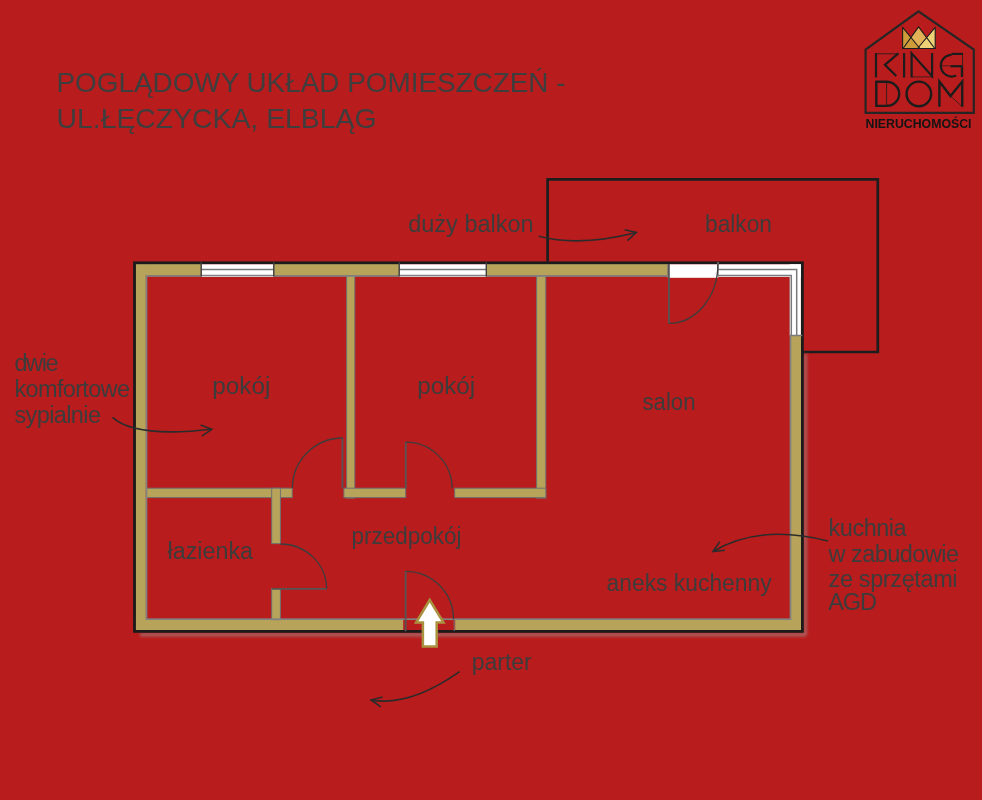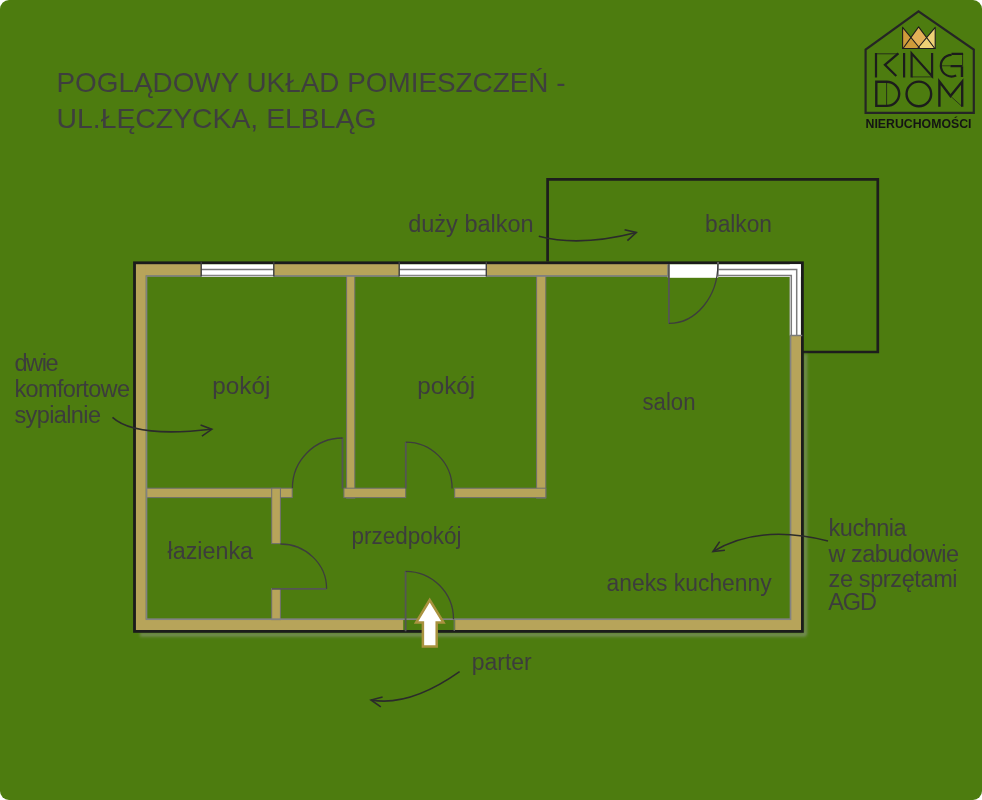--- a/index.html
+++ b/index.html
@@ -1,16 +1,16 @@
 <!DOCTYPE html>
 <html><head>
 <meta charset="utf-8">
 <style>
 html,body{margin:0;padding:0;background:#fff;}
-#page{position:relative;width:982px;height:800px;background:#4d7c0f;overflow:hidden;border-radius:9px;}
+#page{position:relative;width:982px;height:800px;background:#b91c1c;overflow:hidden;}
 svg text{font-family:"Liberation Sans",sans-serif;}
 </style>
 </head>
 <body>
 <div id="page">
 <svg width="982" height="800" viewBox="0 0 982 800">
 <defs>
 <filter id="blur" x="-50%" y="-50%" width="200%" height="200%">
           <feGaussianBlur stdDeviation="1.6"></feGaussianBlur>
         </filter>

